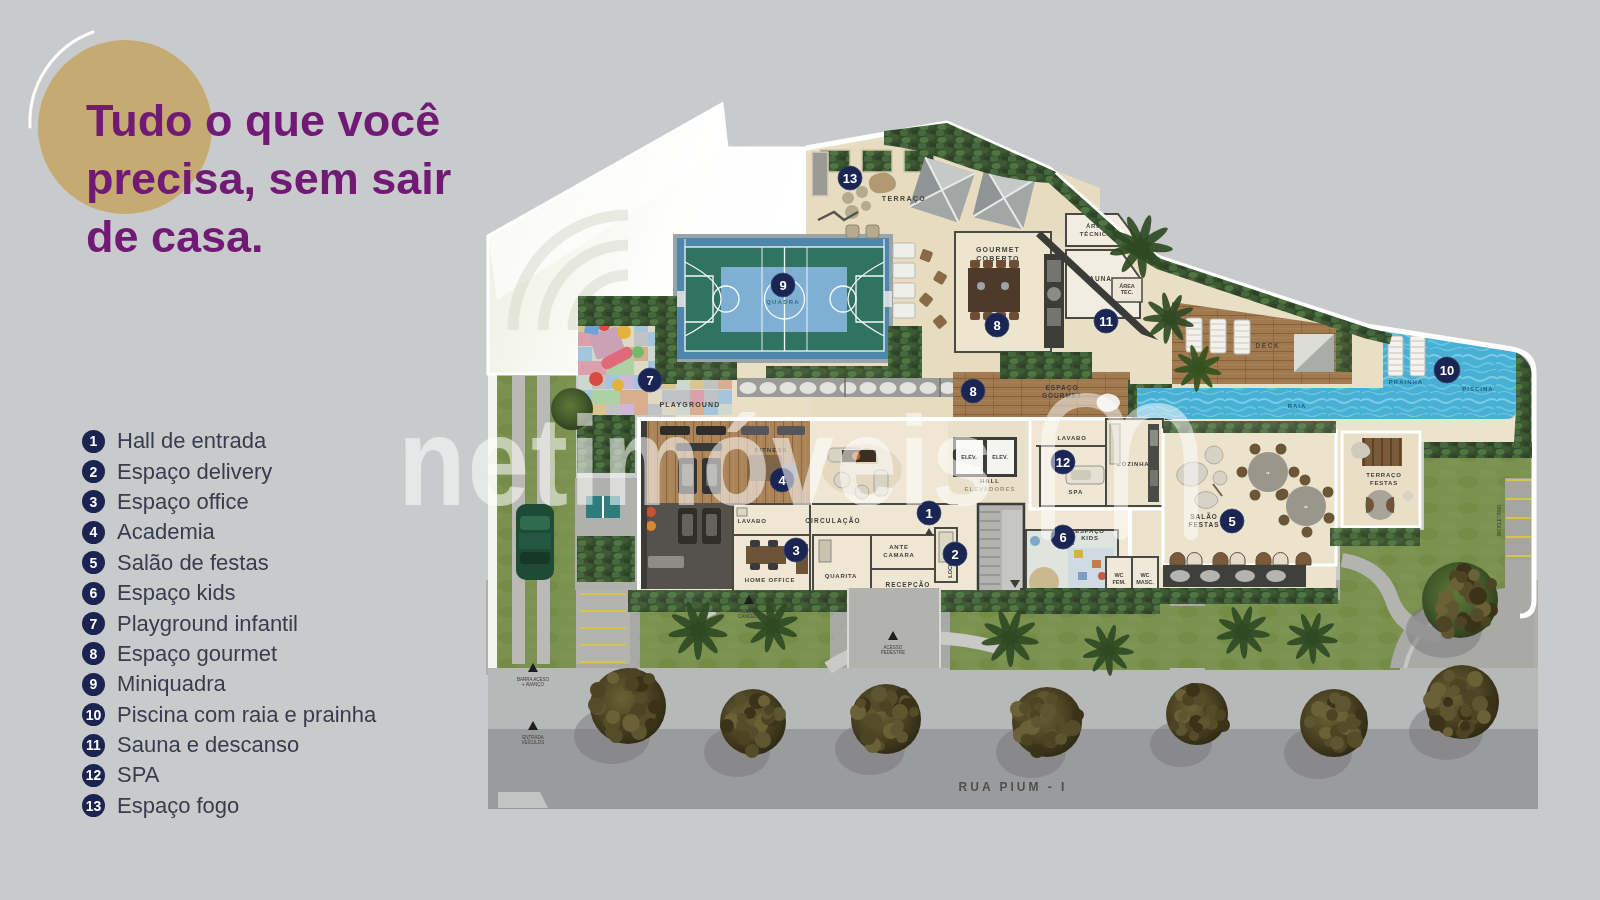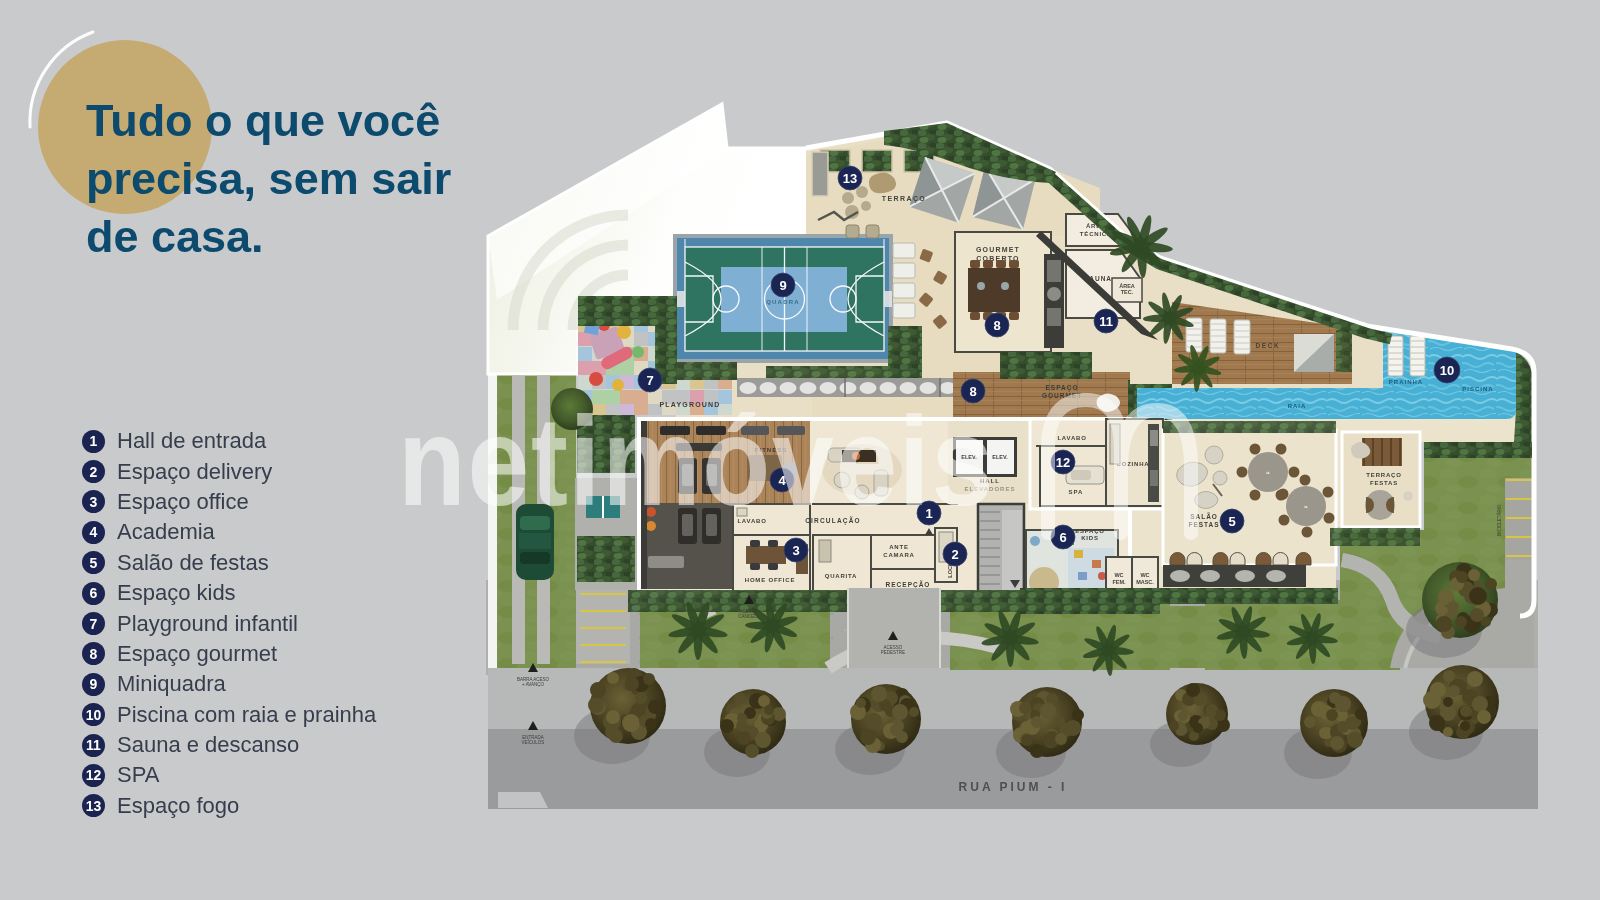--- a/index.html
+++ b/index.html
@@ -1,19 +1,19 @@
 <!DOCTYPE html>
 <html><head>
 <meta charset="utf-8">
 <style>
   html,body{margin:0;padding:0;}
   body{width:1600px;height:900px;overflow:hidden;background:#c9cacb;font-family:"Liberation Sans",sans-serif;position:relative;}
   #stage{position:absolute;left:0;top:0;width:1600px;height:900px;}
   svg{position:absolute;left:0;top:0;}
-  .hd{position:absolute;left:86px;top:92px;font-size:45px;line-height:58px;font-weight:bold;color:#0c4a6e;letter-spacing:0px;}
+  .hd{position:absolute;left:86px;top:92px;font-size:45px;line-height:58px;font-weight:bold;color:#701a75;letter-spacing:0px;}
   .legend{position:absolute;left:82px;top:426px;font-size:22px;color:#363d4c;}
   .legend .row{display:flex;align-items:center;height:30.4px;}
   .legend .num{width:23px;height:23px;border-radius:50%;background:#1b2450;color:#fff;font-size:14px;font-weight:bold;display:flex;align-items:center;justify-content:center;margin-right:12px;flex:0 0 23px;}
 </style>
 </head>
 <body>
 <div id="stage">
 
 <svg id="plan" width="1600" height="900" viewBox="0 0 1600 900">
 <defs>

